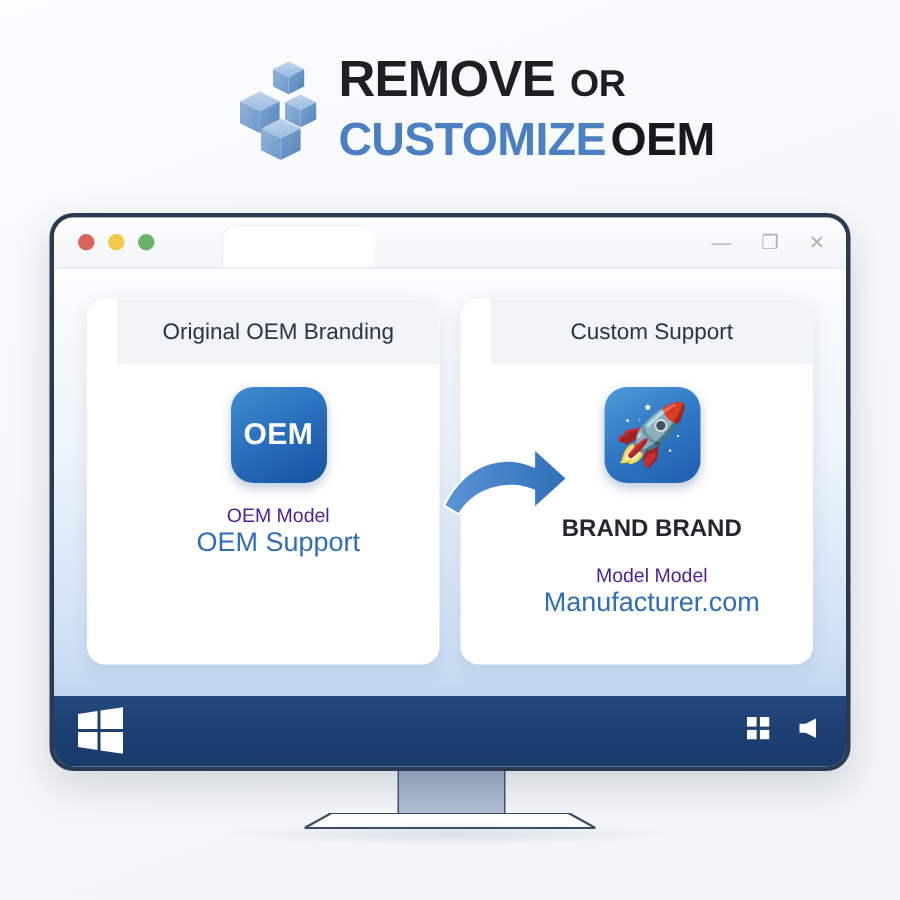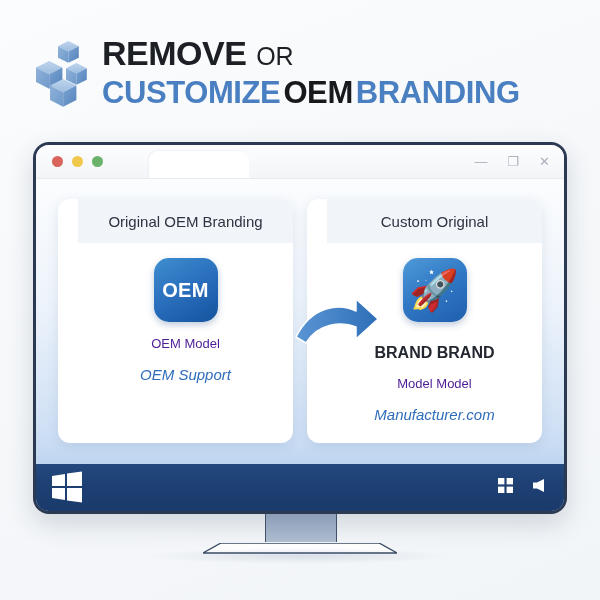--- a/index.html
+++ b/index.html
@@ -23,20 +23,21 @@
   
   .header {
     position: absolute;
     left: 0; top: 22px;
     width: 600px;
     height: 100px;
     display: flex;
     align-items: center;
     padding-left: 34px;
     box-sizing: border-box;
+    justify-content: center;
   }
   .cubes-icon {
     width: 62px;
     height: 70px;
     flex: 0 0 62px;
     position: relative;
     margin-right: 6px;
     margin-top: 4px;
   }
   .cubes-icon svg { display:block; }
@@ -53,21 +54,21 @@
     margin-bottom: 7px;
   }
   .w-remove {
     font-size: 34px;
     font-weight: bold;
     color: #1c1f24;
     letter-spacing: -0.5px;
   }
   .w-or {
     font-size: 25px;
-    font-weight: normal;
+    font-weight: bold;
     color: #1c1f24;
     letter-spacing: -0.2px;
   }
   .line2 {
     display: flex;
     align-items: baseline;
     gap: 3px;
   }
   .w-customize, .w-branding {
     font-size: 31px;
@@ -210,24 +211,22 @@
     color: #23272f;
     margin-top: 22px;
   }
   .brand-name.bold { font-weight: bold; }
   .brand-model {
     font-size: 13px;
     color: #4c1d95;
     margin-top: 14px;
   }
   .brand-support {
-    font-size: 15px;
+    font-size: 18px;
     color: #2f6dbb;
-    margin-top: 15px;
-    font-style: italic;
   }
 
   
   .arrow {
     position: absolute;
     left: 258px;
     top: 152px;
     width: 86px;
     height: 54px;
     pointer-events: none;
@@ -328,21 +327,20 @@
       </svg>
     </div>
     <div class="headlines">
       <div class="line1">
         <span class="w-remove">REMOVE</span>
         <span class="w-or">OR</span>
       </div>
       <div class="line2">
         <span class="w-customize">CUSTOMIZE</span>
         <span class="w-oem">OEM</span>
-        <span class="w-branding">BRANDING</span>
       </div>
     </div>
   </div>
 
   <div class="monitor">
     <div class="screen">
 
       <div class="titlebar">
         <div class="lights">
           <span class="dot red"></span>
@@ -367,21 +365,21 @@
             <div class="logo-tile logo-oem">
               <span>OEM</span>
             </div>
             <div class="brand-model">OEM Model</div>
             <div class="brand-support">OEM Support</div>
           </div>
         </div>
 
         <div class="card">
           <div class="card-head">
-            <span class="card-head-text">Custom Original</span>
+            <span class="card-head-text">Custom Support</span>
           </div>
           <div class="card-body">
             <div class="logo-tile logo-rocket">
               <span>🚀</span>
             </div>
             <div class="brand-name bold">BRAND BRAND</div>
             <div class="brand-model">Model Model</div>
             <div class="brand-support">Manufacturer.com</div>
           </div>
         </div>

